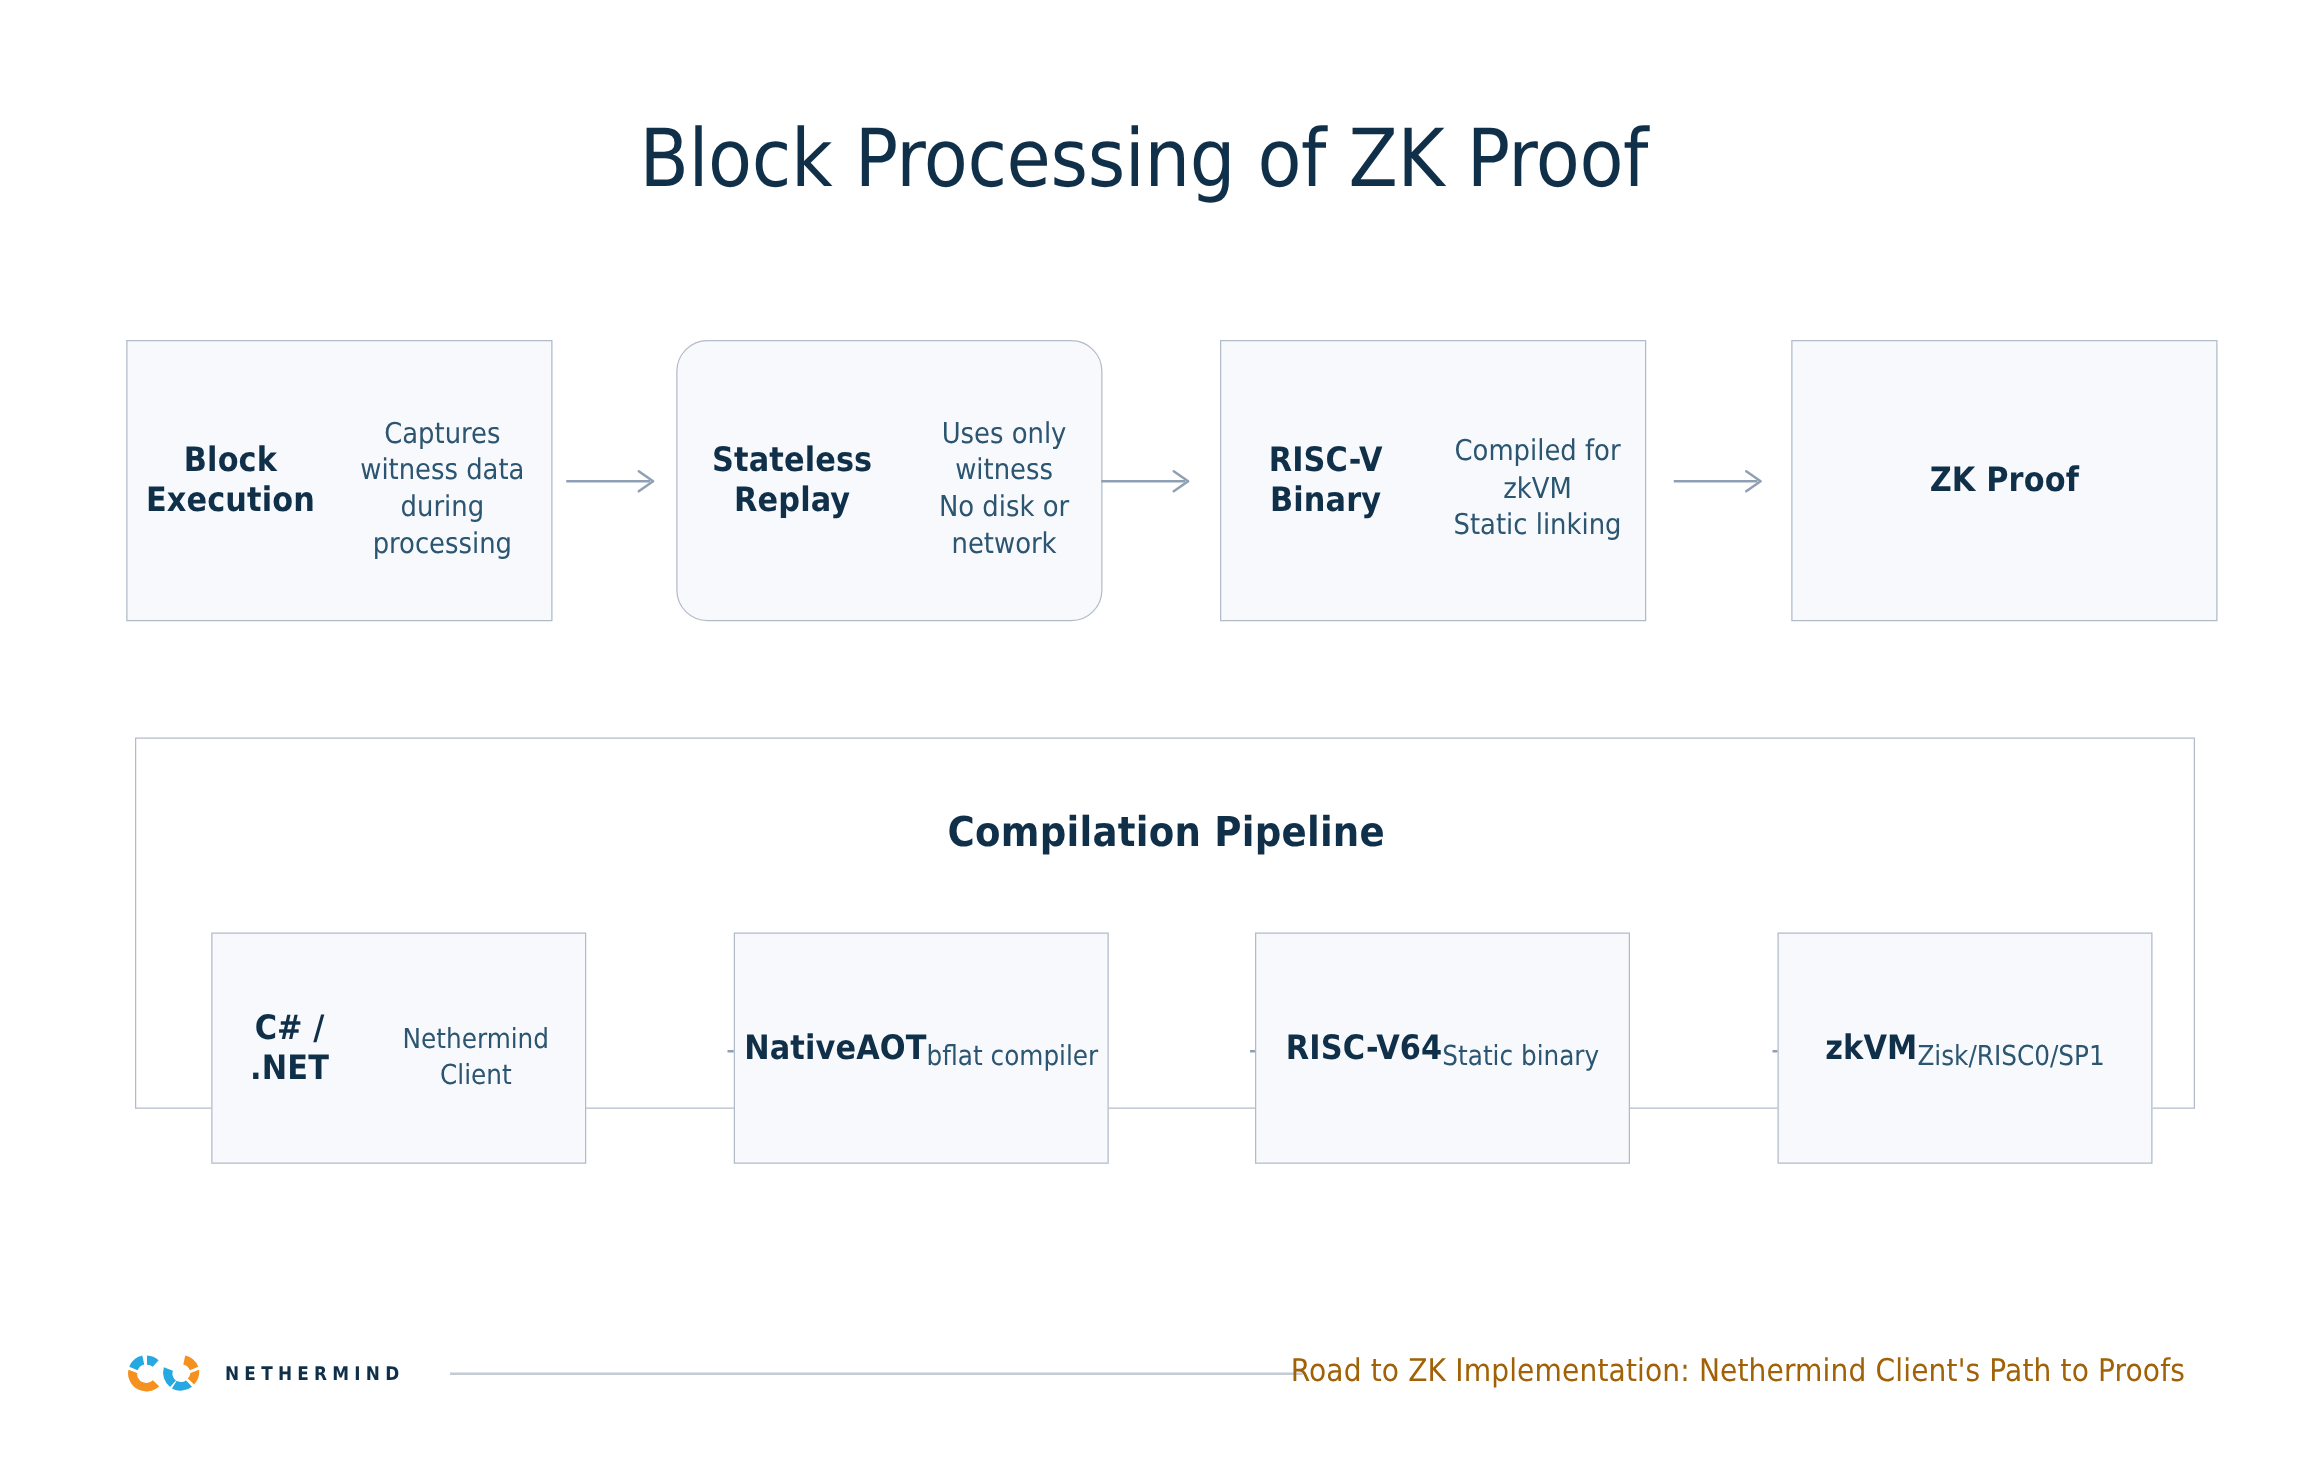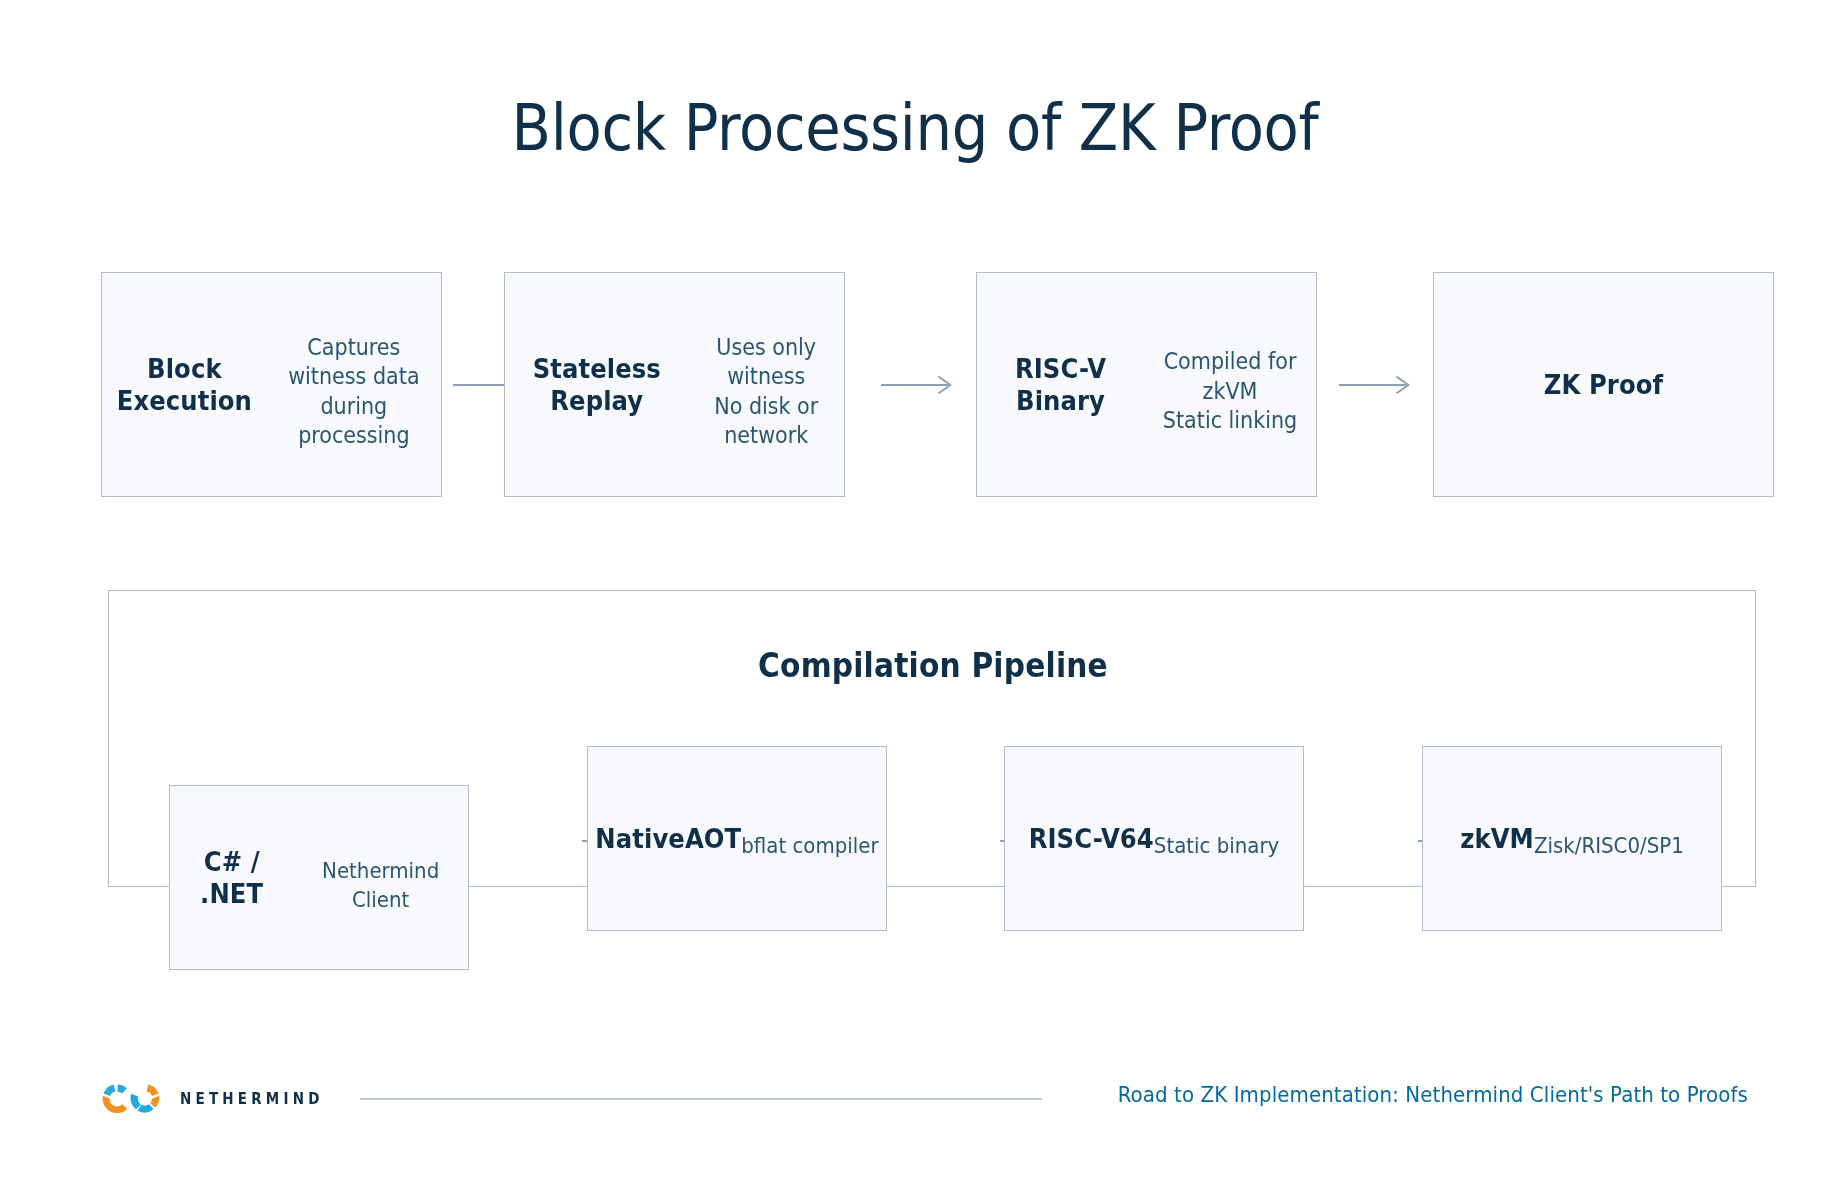--- a/index.html
+++ b/index.html
@@ -57,21 +57,21 @@
     margin-top: 14px;
     font-size: 23px;
     font-weight: 400;
     color: #2b5570;
     line-height: 1.28;
   }
 
   
   .row1 .stage-box { top: 272px; height: 225px; width: 341px; }
   #box-r1-0 { left: 101px; }
-  #box-r1-1 { left: 504px; }
+  #box-r1-1 { left: 541px; border-radius: 25px; }
   #box-r1-2 { left: 976px; }
   #box-r1-3 { left: 1433px; }
 
   
   .arrow {
     position: absolute;
     height: 24px;
     display: flex;
     align-items: center;
   }
@@ -99,21 +99,21 @@
     width: 1648px;
     text-align: center;
     font-size: 33px;
     font-weight: 700;
     color: #10304a;
     letter-spacing: 0.2px;
   }
 
   
   .row2 .stage-box { top: 155px; height: 185px; width: 300px; }
-  #box-r2-0 { left: 60px; margin-top: 39px; }
+  #box-r2-0 { left: 60px; }
   #box-r2-1 { left: 478px; }
   #box-r2-2 { left: 895px; }
   #box-r2-3 { left: 1313px; }
   .row2 .stage-title { font-size: 27px; }
   .row2 .stage-desc { font-size: 22px; margin-top: 16px; }
 
   .row2 .arrow { top: 238px; width: 76px; }
   #arrow-r2-0 { left: 472px; }
   #arrow-r2-1 { left: 890px; }
   #arrow-r2-2 { left: 1308px; }
@@ -146,22 +146,22 @@
     left: 360px;
     top: 18px;
     width: 682px;
     height: 2px;
     background: #c3cbd6;
   }
   #footer-tagline {
     position: absolute;
     right: 100px;
     top: 2px;
-    font-size: 22px;
-    color: #0369a1;
+    font-size: 25px;
+    color: #a16207;
     letter-spacing: 0.1px;
     white-space: nowrap;
   }
 </style>
 </head>
 <body>
 
 <div id="slide">
 
   <h1 class="slide-title">Block Processing of ZK Proof</h1>

